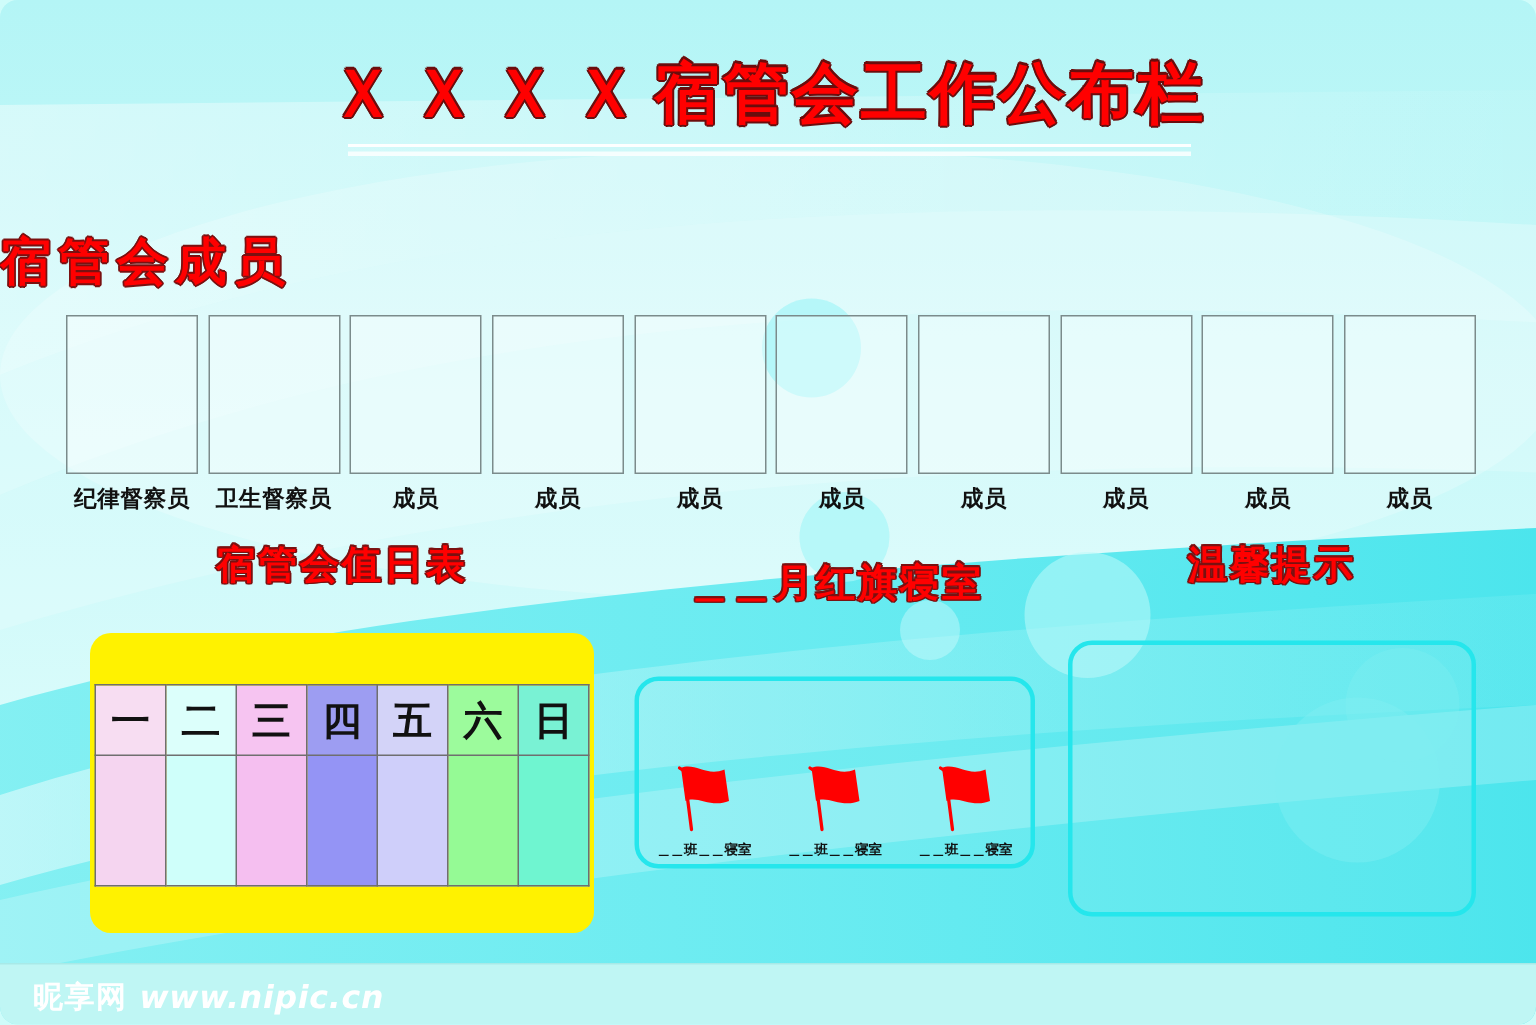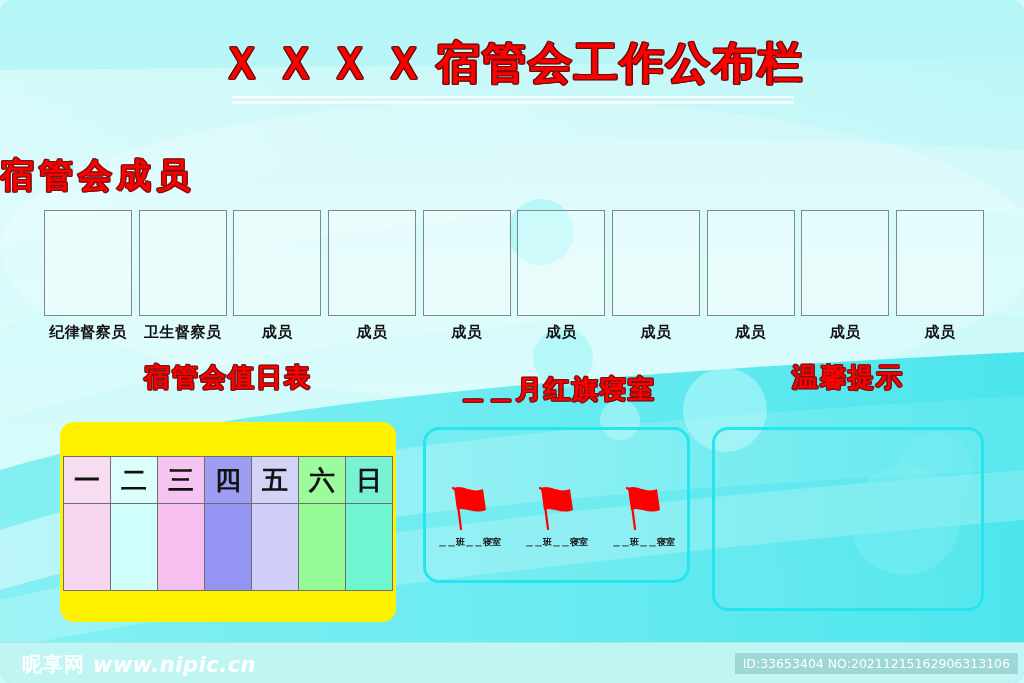--- a/index.html
+++ b/index.html
@@ -82,21 +82,21 @@
     border:1px solid #6f6f6f;padding:0;text-align:center;vertical-align:middle;
   }
   .duty-table tr.head td{
     height:46px;font-size:26px;font-weight:bold;color:#111;
     font-family:"DejaVu Sans","Liberation Sans",sans-serif;
   }
   .duty-table tr.body td{height:86px;}
 
   
   .flag-box{
-    position:absolute;left:423px;top:427px;width:267px;height:156px;
+    position:absolute;left:423px;top:451px;width:267px;height:128px;
     box-sizing:border-box;border:3px solid #25E6EC;border-radius:16px;
     background:rgba(255,255,255,.06);
   }
   .flags{
     position:absolute;left:0;top:52px;width:100%;height:100px;
     display:flex;justify-content:space-around;align-items:flex-start;
   }
   .flag-item{width:72px;display:flex;flex-direction:column;align-items:center;}
   .flag-item svg{display:block;}
   .flag-label{
@@ -294,16 +294,15 @@
     </div>
   </div>
 
   <div class="tips-box" style="border-color: rgb(37, 230, 236);"></div>
 
   <div class="footer">
     <div class="wm-left">
       <span class="wm-logo">昵享网</span>
       <span class="wm-url">www.nipic.cn</span>
     </div>
-    <div class="wm-id">ID:33653404 NO:20211215162906313106</div>
   </div>
 
 </div>
 
 </body></html>

